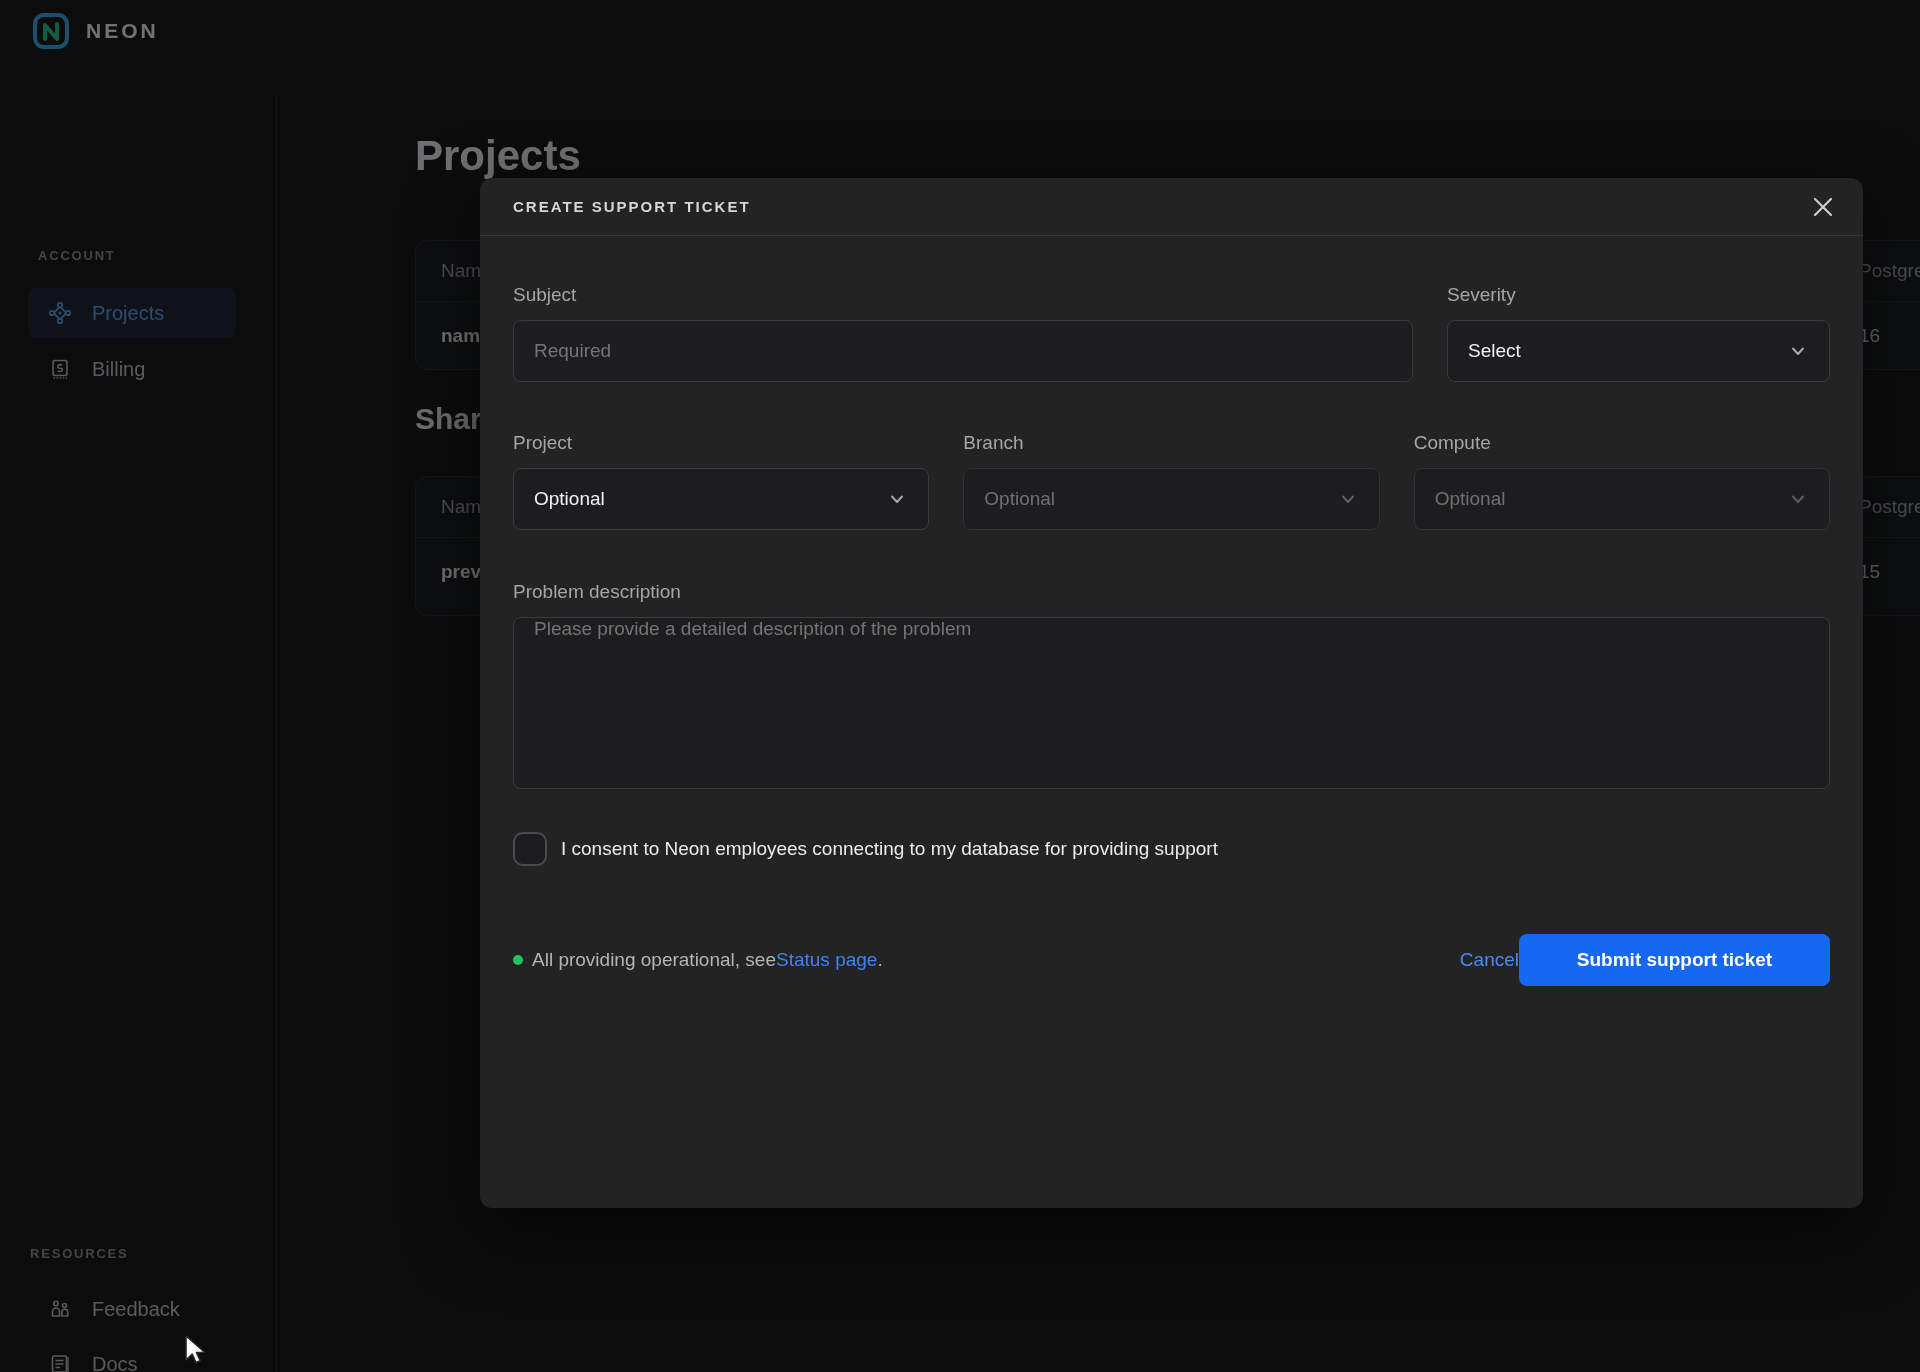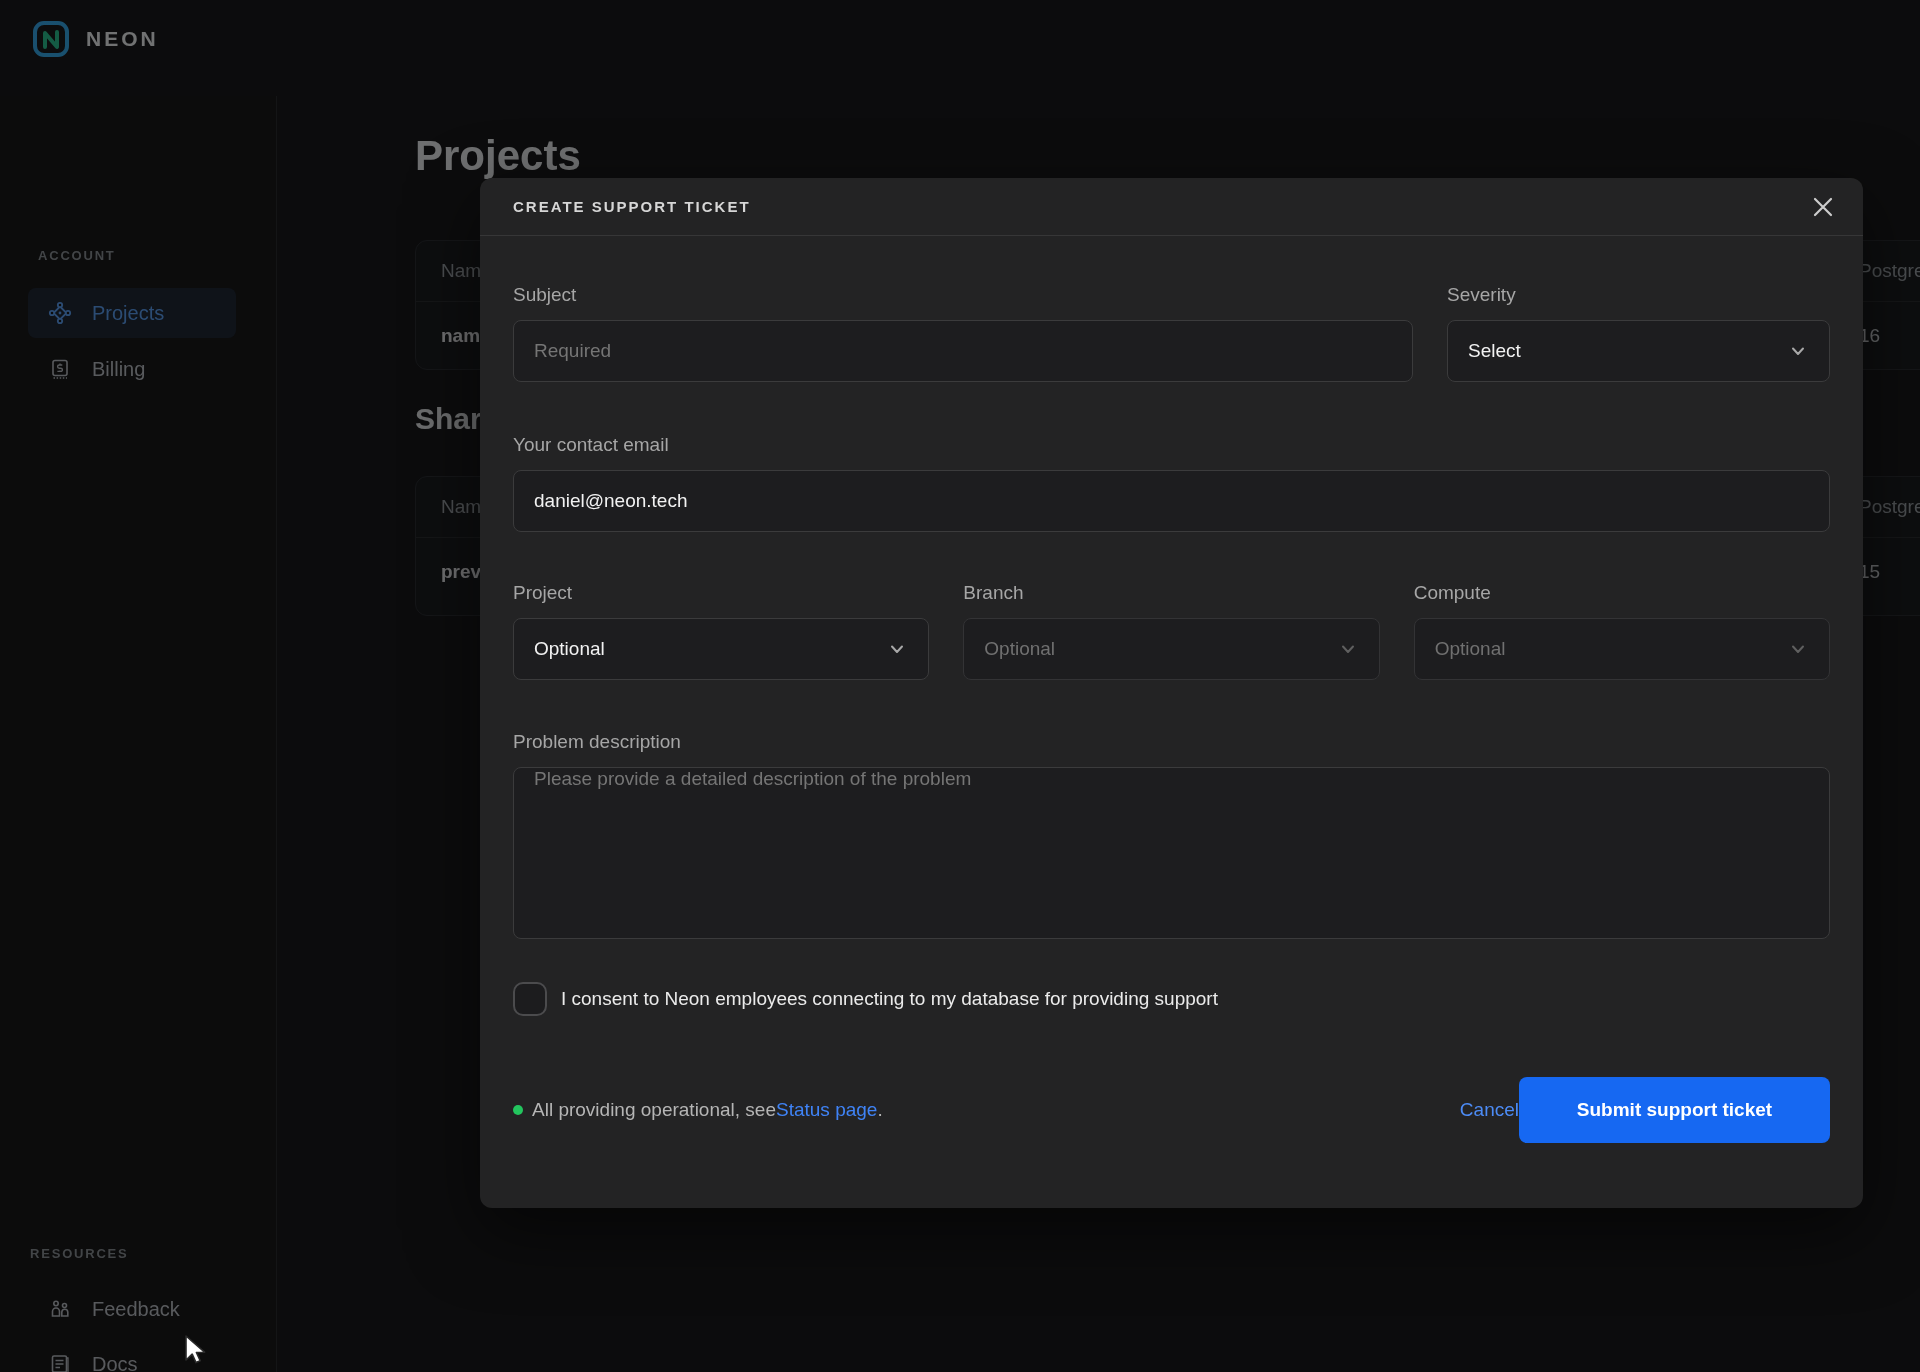--- a/index.html
+++ b/index.html
@@ -4,21 +4,21 @@
 <style>
   * { margin:0; padding:0; box-sizing:border-box; }
   html,body { background:#000; }
   .screen {
     position:relative; width:1920px; height:1372px; overflow:hidden;
     background:#191a1c; font-family:"Liberation Sans", sans-serif;
   }
 
   
   .topbar { position:absolute; left:0; top:0; width:1920px; height:96px; background:#1a1b1d; z-index:2; }
-  .brand { position:absolute; left:32px; top:20px; display:flex; align-items:center; gap:16px; cursor:pointer; }
+  .brand { position:absolute; left:32px; top:12px; display:flex; align-items:center; gap:16px; cursor:pointer; }
   .brand-text { font-size:21px; font-weight:700; letter-spacing:3px; color:#eceeef; }
 
   
   .sidebar { position:absolute; left:0; top:96px; bottom:0; width:277px; background:#19191b; border-right:1px solid #2a2c2f; z-index:2; }
   .side-section-label { position:absolute; left:38px; font-size:13px; font-weight:700; letter-spacing:1.8px; color:#8b9095; }
   .lbl-account { top:152px; }
   .lbl-resources { top:1150px; left:30px; }
   .side-item { position:absolute; left:28px; width:208px; height:50px; display:flex; align-items:center; gap:20px; padding-left:20px; border-radius:8px; color:#b9bdc2; font-size:20px; cursor:pointer; }
   .side-item .si-ic { width:24px; height:24px; flex:0 0 24px; display:flex; align-items:center; justify-content:center; }
   .side-item.active { background:rgba(88,140,214,0.14); color:#5b9ef0; }
@@ -76,21 +76,21 @@
   .checkbox { width:34px; height:34px; border:2px solid #4b4b4d; border-radius:10px; background:#1c1c1e; cursor:pointer; flex:0 0 34px; }
   .consent-label { margin-left:14px; font-size:19px; color:#ebebeb; }
 
   .m-footer { margin-top:67px; display:flex; align-items:center; height:54px; }
   .status { display:flex; align-items:center; }
   .status-dot { width:10px; height:10px; border-radius:50%; margin-right:9px; }
   .status-txt { font-size:19px; color:#b5b5b5; }
   .status-link { font-size:19px; cursor:pointer; }
   .footer-actions { margin-left:auto; display:flex; align-items:center; }
   .btn-cancel { background:none; border:none; font-family:"Liberation Sans", sans-serif; font-size:19px; font-weight:500; cursor:pointer; }
-  .btn-submit { border:none; min-width:311px; height:66px; border-radius:8px; color:#fff; font-family:"Liberation Sans", sans-serif; font-size:19px; font-weight:700; cursor:pointer; }
+  .btn-submit { border:none; min-width:311px; height:52px; border-radius:8px; color:#fff; font-family:"Liberation Sans", sans-serif; font-size:19px; font-weight:700; cursor:pointer; }
 
   .cursor { position:absolute; left:183px; top:1334px; z-index:30; pointer-events:none; }
   svg { display:block; }
 </style>
 </head>
 <body>
 
 <div class="screen">
 
   <div class="topbar">
@@ -217,24 +217,20 @@
           <label class="f-label">Severity</label>
           <div class="ctl select">
             <span class="sel-txt">Select</span>
             <svg width="22" height="22" viewBox="0 0 22 22" fill="none">
               <path d="M6 8.5 l5 5.5 l5-5.5" stroke="#a8a8a8" stroke-width="2" stroke-linecap="round" stroke-linejoin="round"></path>
             </svg>
           </div>
         </div>
       </div>
 
-      <div class="row2">
-        <label class="f-label">Your contact email</label>
-        <input class="ctl" type="text" value="daniel@neon.tech" style="">
-      </div>
 
       <div class="row3">
         <div class="col">
           <label class="f-label">Project</label>
           <div class="ctl select">
             <span class="sel-txt">Optional</span>
             <svg width="22" height="22" viewBox="0 0 22 22" fill="none">
               <path d="M6 8.5 l5 5.5 l5-5.5" stroke="#a8a8a8" stroke-width="2" stroke-linecap="round" stroke-linejoin="round"></path>
             </svg>
           </div>

